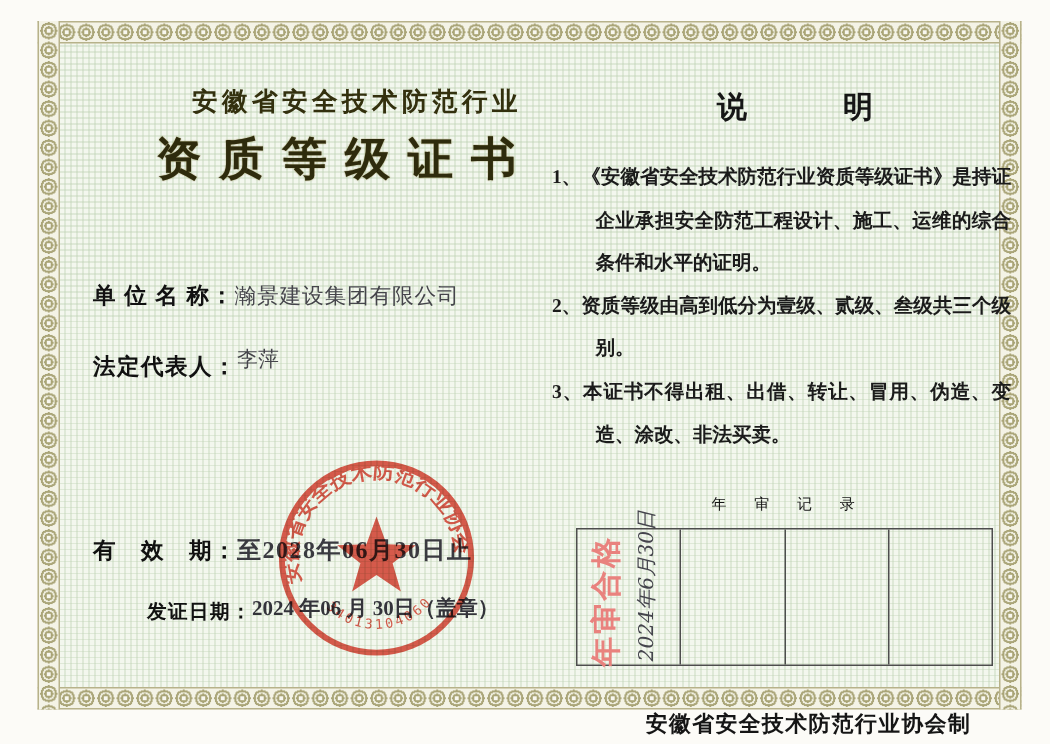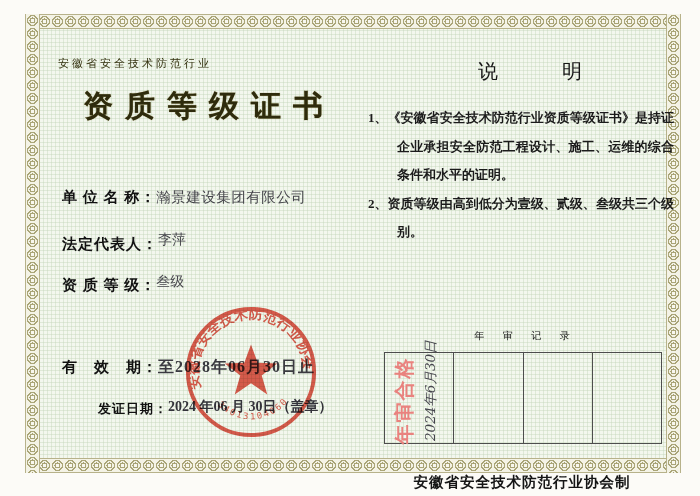--- a/index.html
+++ b/index.html
@@ -24,23 +24,23 @@
     background-size:13px 13px; background-repeat:repeat-x;
     border-top:1px solid #b7b28a; border-bottom:1px solid #b7b28a;}
   .strip.v{top:0; width:13px; height:459px;
     background-image:radial-gradient(circle at 6.5px 6.5px, #f8f7ef 0 1.5px, #a9a476 1.5px 3px, #f2f1e3 3px 4.2px, #aaa578 4.2px 5.6px, rgba(0,0,0,0) 5.6px);
     background-size:13px 13px; background-repeat:repeat-y;
     border-left:1px solid #b7b28a; border-right:1px solid #b7b28a;}
   .strip.top{top:0;} .strip.bottom{bottom:0;}
   .strip.left{left:0;} .strip.right{right:0;}
 
   
-  .org-line{position:absolute; left:58px; top:56px; width:290px; text-align:left;
-    font-size:11px; font-weight:normal; letter-spacing:3px; color:#33300e;}
-  .cert-title{position:absolute; left:50px; top:86px; width:306px; text-align:center;
+  .org-line{position:absolute; left:58px; top:56px; width:290px; text-align:right;
+    font-size:17px; font-weight:bold; letter-spacing:3px; color:#33300e;}
+  .cert-title{position:absolute; left:50px; top:86px; width:306px; text-align:right;
     font-size:30px; font-weight:bold; letter-spacing:12px; text-indent:12px;
     color:#2e2b0d; text-shadow:0 0 1px #7d7435;}
   .cert-sub{position:absolute; left:58px; top:136px; width:290px; text-align:center;
     font-size:15px; font-weight:bold; letter-spacing:6px; color:#1d1d1d;}
 
   .fline{position:absolute; left:62px; white-space:nowrap;}
   .fline .lab{font-size:15px; font-weight:bold; color:#111; letter-spacing:1px;}
   .fline .val{color:#45454b;}
   .f-company{top:188px;} .f-company .val{font-size:14.5px; letter-spacing:.5px;}
   .f-legal{top:235px;}   .f-legal .val{font-size:14px; position:relative; top:-5px;}
@@ -48,37 +48,37 @@
   .f-certno{top:314px;}  .f-certno .val{font-size:14.5px; position:relative; top:-3px;}
   .f-valid{top:357px;}   .f-valid .val{font-size:16px; font-weight:bold; color:#3a3a40; letter-spacing:1px;}
   .f-issue{top:399px;margin-left:36px;}   .f-issue .lab{font-size:13px;} .f-issue .val{font-size:14px; font-weight:bold; color:#33333a; position:relative; top:-2px;}
 
   
   .seal{position:absolute; left:182px; top:303px; width:138px; height:138px;
     opacity:.87; mix-blend-mode:multiply;}
 
   
   .notes-title{position:absolute; left:392px; top:58px; width:276px; text-align:center;
-    font-size:20px; font-weight:normal; letter-spacing:22px; text-indent:22px; color:#161616;}
+    font-size:20px; font-weight:bold; letter-spacing:22px; text-indent:22px; color:#161616;}
   .notes{position:absolute; left:397px; top:104px; width:277px;}
   .note-item{font-size:13px; font-weight:bold; color:#1b1b1b; line-height:28.6px;
     text-indent:-29px; text-align:justify;}
   .review-title{position:absolute; left:384px; top:329px; width:276px; text-align:center;
     font-size:10px; font-weight:normal; letter-spacing:8px; text-indent:8px; color:#141414;}
   .review-table{position:absolute; left:384px; top:352px; width:276px; height:90px;
     display:flex; border:1.5px solid #4d4d4d;}
   .review-cell{flex:1; border-right:1.5px solid #4d4d4d; position:relative; overflow:visible;}
   .review-cell:last-child{border-right:none;}
   .stamp-red{position:absolute; left:-26px; top:34px; width:90px; transform:rotate(-90deg);
     font-size:20px; font-weight:bold; letter-spacing:2px; color:#e9827e; text-align:center;
     font-family:"Liberation Serif", serif;}
   .stamp-date{position:absolute; left:1px; top:34px; width:90px; transform:rotate(-90deg);
     font-size:13.5px; font-style:italic; color:#44444c; text-align:center; white-space:nowrap;
     font-family:"DejaVu Serif", serif;}
-  .footer{position:absolute; left:382px; top:473px; width:280px; text-align:center;
+  .footer{position:absolute; left:399px; top:473px; width:280px; text-align:center;
     font-size:14.5px; font-weight:bold; letter-spacing:1px; color:#151515;}
 </style>
 </head>
 <body>
 
 <div class="page">
   <div class="inner"></div>
 
   <div class="frame">
     <div class="strip h top"></div>
@@ -88,23 +88,20 @@
   </div>
 
   <div class="org-line">安徽省安全技术防范行业</div>
   <div class="cert-title">资质等级证书</div>
 
   <div class="fline f-legal">
     <span class="lab">法定代表人：</span><span class="val">李萍</span>
   </div>
   <div class="fline f-company">
     <span class="lab">单 位 名 称：</span><span class="val">瀚景建设集团有限公司</span>
-  </div>
-  <div class="fline f-grade">
-    <span class="lab">资 质 等 级：</span><span class="val">叁级</span>
   </div>
   <div class="fline f-valid">
     <span class="lab">有　效　期：</span><span class="val">至2028年06月30日止</span>
   </div>
   <div class="fline f-issue">
     <span class="lab">发证日期：</span><span class="val">2024 年06 月 30日（盖章）</span>
   </div>
 
   <div class="seal">
     <svg viewBox="0 0 140 140" width="138" height="138">
@@ -120,20 +117,21 @@
       <text font-size="9" fill="#dc4536" font-family="DejaVu Sans Mono, monospace" letter-spacing="2">
         <textPath href="#sealBottomArc" startOffset="8">34013104060</textPath>
       </text>
     </svg>
   </div>
 
   <div class="notes-title">说　明</div>
   <div class="notes">
     <div class="note-item"><span>1、</span><span>《安徽省安全技术防范行业资质等级证书》是持证企业承担安全防范工程设计、施工、运维的综合条件和水平的证明。</span></div>
     <div class="note-item"><span>2、</span><span>资质等级由高到低分为壹级、贰级、叁级共三个级别。</span></div>
+    <div class="note-item"><span>3、</span><span>本证书不得出租、出借、转让、冒用、伪造、变造、涂改、非法买卖。</span></div>
   </div>
 
   <div class="review-title">年 审 记 录</div>
   <div class="review-table">
     <div class="review-cell">
       <div class="stamp-red">年审合格</div>
       <div class="stamp-date">2024年6月30日</div>
     </div>
     <div class="review-cell"></div>
     <div class="review-cell"></div>

